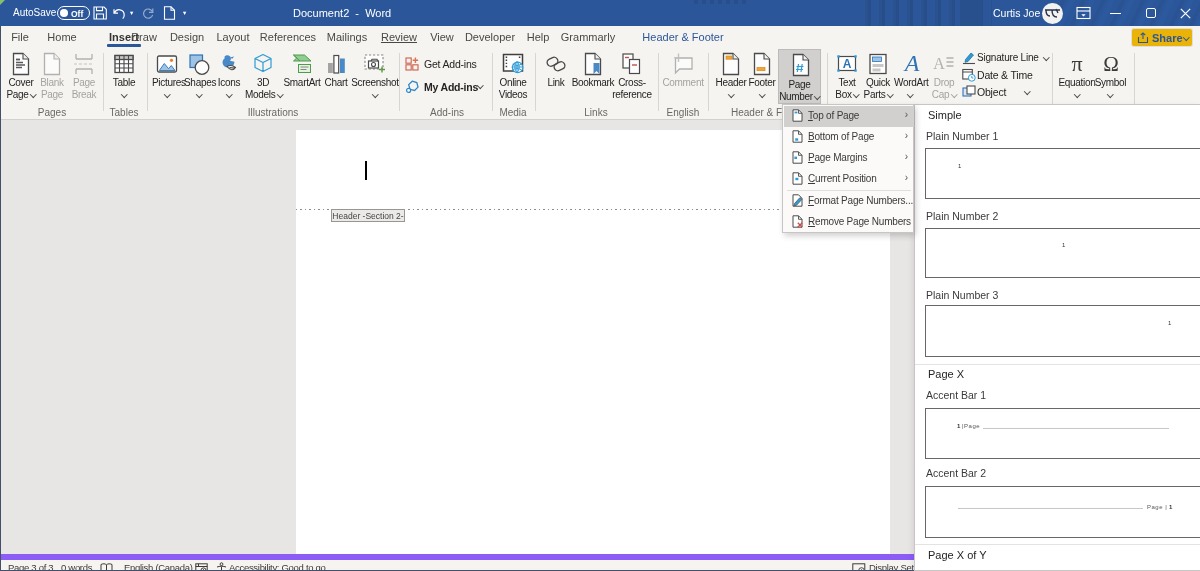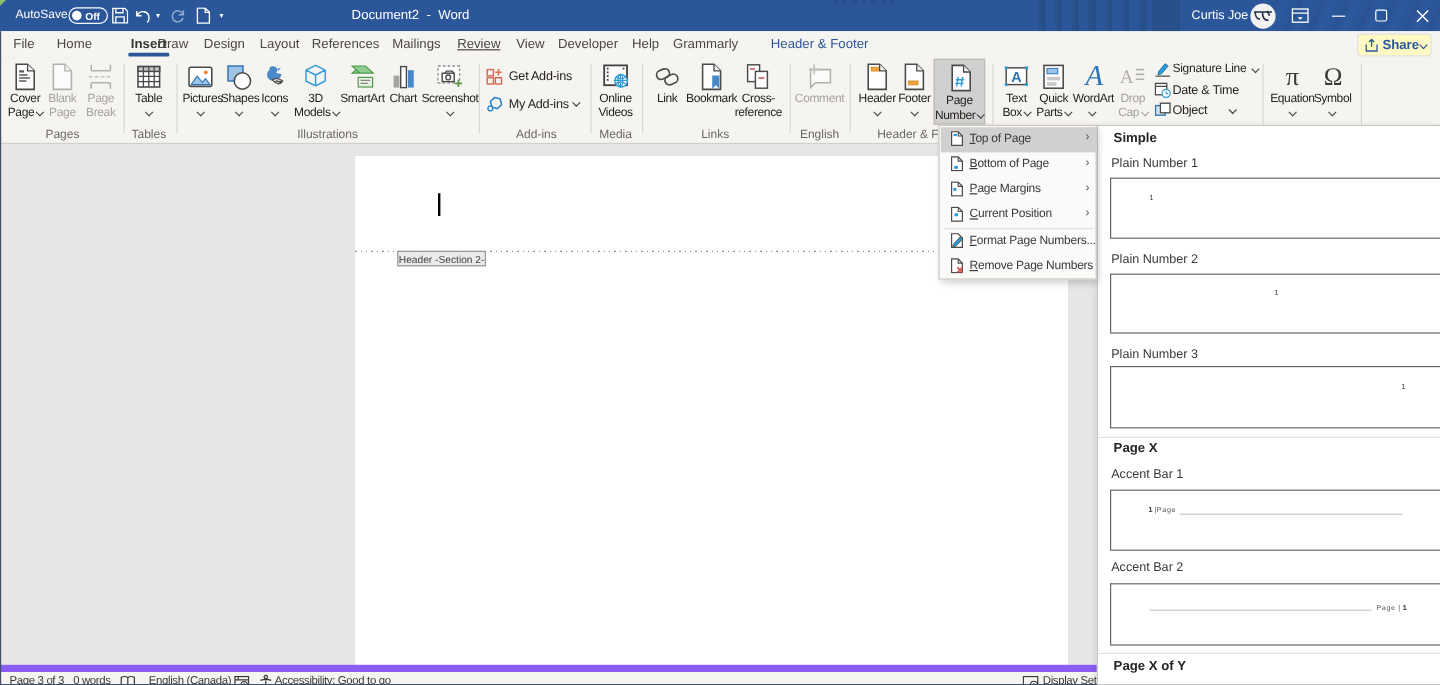--- a/index.html
+++ b/index.html
@@ -48,21 +48,21 @@
 .mitem { position:absolute; left:1px; width:130px; height:21px; }
 .mitem.hl { background:#d2d0ce; }
 .mitem .mi { position:absolute; left:7px; top:3px; }
 .mitem .mt { position:absolute; left:24px; top:3.5px; letter-spacing:-0.2px; font-size:10px; color:#3b3a39; white-space:nowrap; }
 .mitem .ma { position:absolute; right:6px; top:3px; font-size:10px; color:#555; }
 .msep { position:absolute; left:4px; width:124px; border-top:1px solid #e1dfdd; }
 .u { text-decoration:underline; }
 
 
 #gallery { position:absolute; left:914px; top:104px; width:286px; height:467px; background:#fff; border:1px solid #c8c6c4; border-right:none; box-shadow:-1px 2px 6px rgba(0,0,0,0.10); z-index:9; overflow:hidden; }
-.ghead { position:absolute; left:13px; font-size:11px; font-weight:bold; color:#252423;text-align:right; }
+.ghead { position:absolute; left:13px; font-size:11px; font-weight:normal; color:#252423;text-align:right; }
 .gitem { position:absolute; left:11px; font-size:10.5px; color:#3b3a39; }
 .gbox { position:absolute; left:10px; width:290px; background:#fff; border:1px solid #6a6663; }
 .gsep { position:absolute; left:0; width:286px; border-top:1px solid #e5e3e1; }
 </style>
 </head>
 <body>
 
 <div id="titlebar">
 
   <div class="abs" style="left:862px;top:0;width:130px;height:26px;background:repeating-linear-gradient(90deg,#2b579a 0 3px,#29528f 3px 6px,#274e88 6px 9px,#2b579a 9px 14px);"></div>
@@ -130,21 +130,21 @@
   <div class="tab" style="left:165px;width:44px;">Design</div>
   <div class="tab" style="left:212px;width:42px;">Layout</div>
   <div class="tab" style="left:258px;width:60px;">References</div>
   <div class="tab" style="left:323px;width:48px;">Mailings</div>
   <div class="tab" style="left:376px;width:46px;text-decoration:underline;">Review</div>
   <div class="tab" style="left:426px;width:32px;">View</div>
   <div class="tab" style="left:461px;width:58px;">Developer</div>
   <div class="tab" style="left:523px;width:30px;">Help</div>
   <div class="tab" style="left:558px;width:60px;">Grammarly</div>
   <div class="tab" style="left:635px;width:96px;color:#2b579a;">Header &amp; Footer</div>
-  <div class="abs" style="left:1131px;top:2px;width:62px;height:19px;background:#fef9c3;border:1px solid #e2e0de;border-radius:3px;">
+  <div class="abs" style="left:1131px;top:2px;width:62px;height:19px;background:#eab308;border:1px solid #e2e0de;border-radius:3px;">
     <svg class="abs" style="left:5px;top:3px;" width="12" height="12" viewBox="0 0 12 12">
         <path d="M1.5 5 v5.5 h9 V5" fill="none" stroke="#2b579a" stroke-width="1.1"></path>
         <path d="M6 7 V1.2 M3.8 3 L6 .9 L8.2 3" fill="none" stroke="#2b579a" stroke-width="1.1"></path>
       </svg>
     <span class="abs" style="left:20px;top:3px;font-size:11px;font-weight:bold;color:#2b579a;">Share</span>
     <span class="abs" style="left:52px;top:6px;width:4.5px;height:4.5px;border-right:1.2px solid #2b579a;border-bottom:1.2px solid #2b579a;transform:rotate(45deg);"></span>
   </div>
 </div>
 <div id="ribbon">
 
@@ -258,21 +258,21 @@
         <path d="M10.4 .5 v5.4 M7.7 3.2 h5.4" stroke="#e07050" stroke-width="1.4"></path>
       </svg>
   </div>
   <span class="abs" style="left:424px;top:10px;font-size:10.5px;letter-spacing:-0.2px;color:#252423;">Get Add-ins</span>
   <div class="abs" style="left:405px;top:32px;">
     <svg width="14" height="14" viewBox="0 0 14 14">
         <path d="M7.2 1.2 l4.6 1.3 l1.2 4.6 l-3.4 3.4 l-4.6-1.2 l-1.3-4.7 z" fill="none" stroke="#2e86c8" stroke-width="1.3"></path>
         <circle cx="3.6" cy="10.4" r="2" fill="#fff" stroke="#2e86c8" stroke-width="1.2"></circle>
       </svg>
   </div>
-  <span class="abs" style="left:424px;top:33px;font-size:10.5px;letter-spacing:-0.2px;color:#252423;">My Add-ins</span>
+  <span class="abs" style="left:424px;top:33px;font-size:10.5px;letter-spacing:-0.2px;color:#252423;font-weight:bold;">My Add-ins</span>
   <span class="abs chev" style="left:478px;top:35px;"></span>
   <div class="rsep" style="left:492px;"></div>
 
   <div class="rbtn" style="left:494px;width:38px;">
     <svg class="ricon" style="left:7px;" width="24" height="24" viewBox="0 0 24 24">
         <rect x="2.5" y="2.5" width="19" height="16.5" fill="#fdfdfd" stroke="#3f3f3f" stroke-width="1.5"></rect>
         <path d="M5.4 4.5 v1.4 M5.4 7.6 v1.4 M5.4 10.7 v1.4 M5.4 13.8 v1.4 M18.6 4.5 v1.4" stroke="#3f3f3f" stroke-width="1.5"></path>
         <circle cx="16.6" cy="15.4" r="5.2" fill="#fff" stroke="#2e9bd6" stroke-width="1.2"></circle>
         <path d="M10.6 15 h10.8 M16 9.6 v10.8 M16 9.6 c-2.8 1.5-2.8 9.3 0 10.8 c2.8-1.5 2.8-9.3 0-10.8 M11.6 12.2 c2.6 1.6 6.2 1.6 8.8 0 M11.6 17.8 c2.6-1.6 6.2-1.6 8.8 0" fill="none" stroke="#2e9bd6" stroke-width="1"></path>
       </svg>

